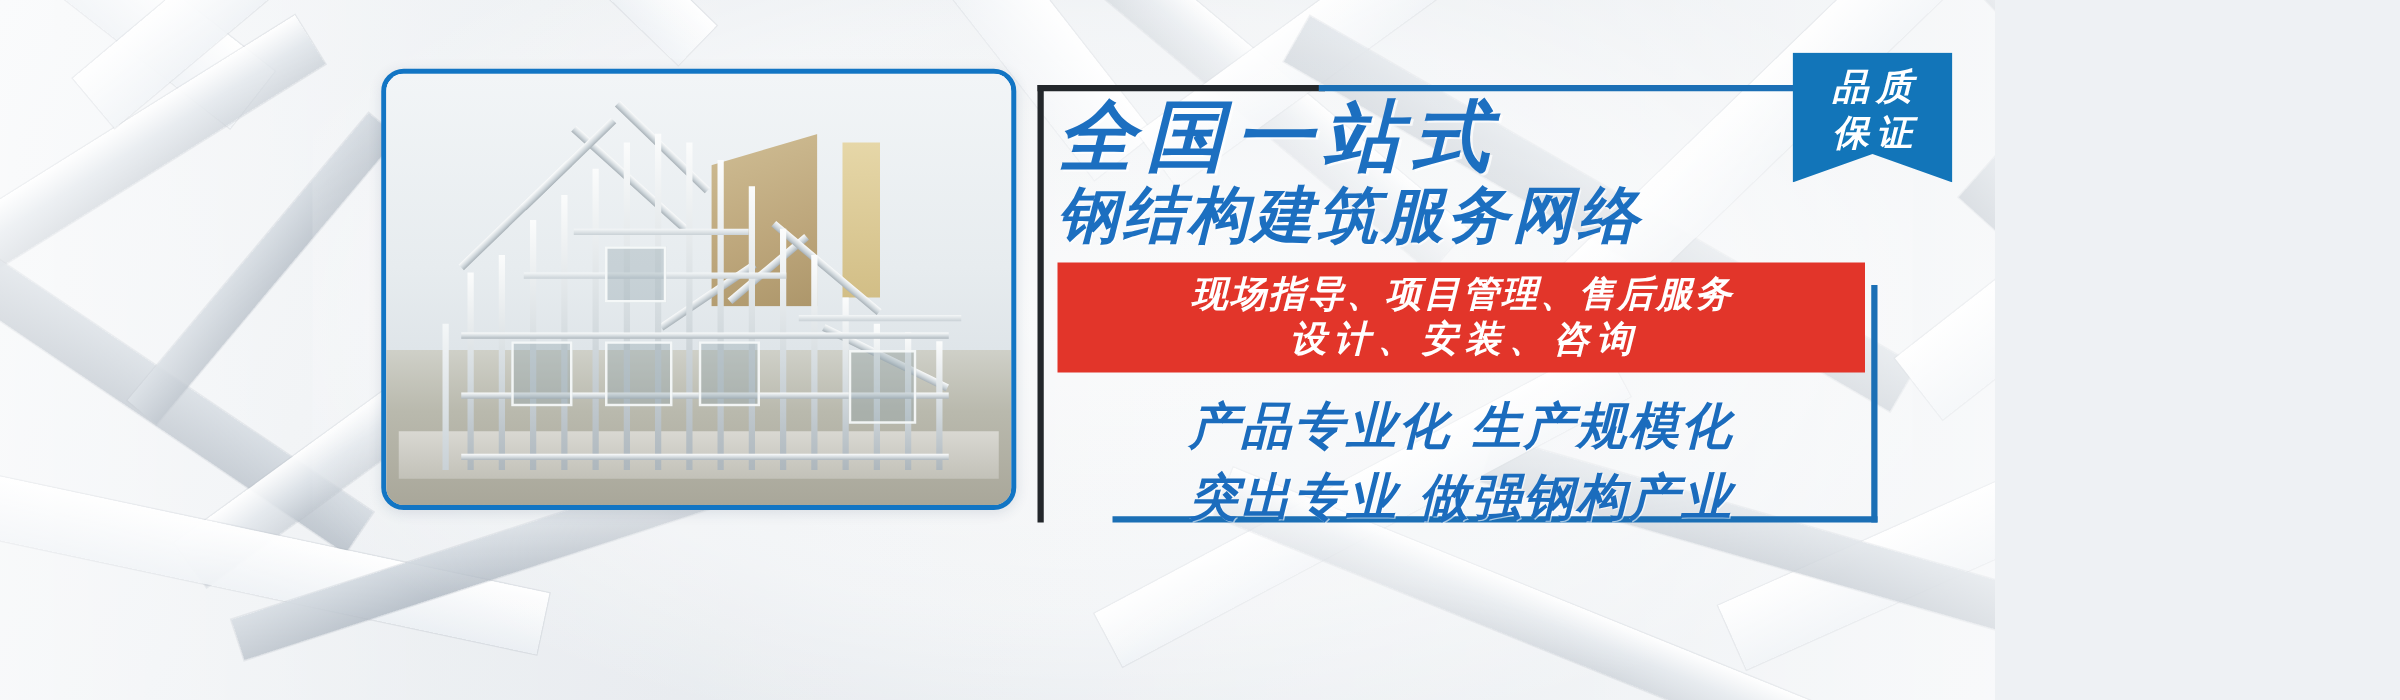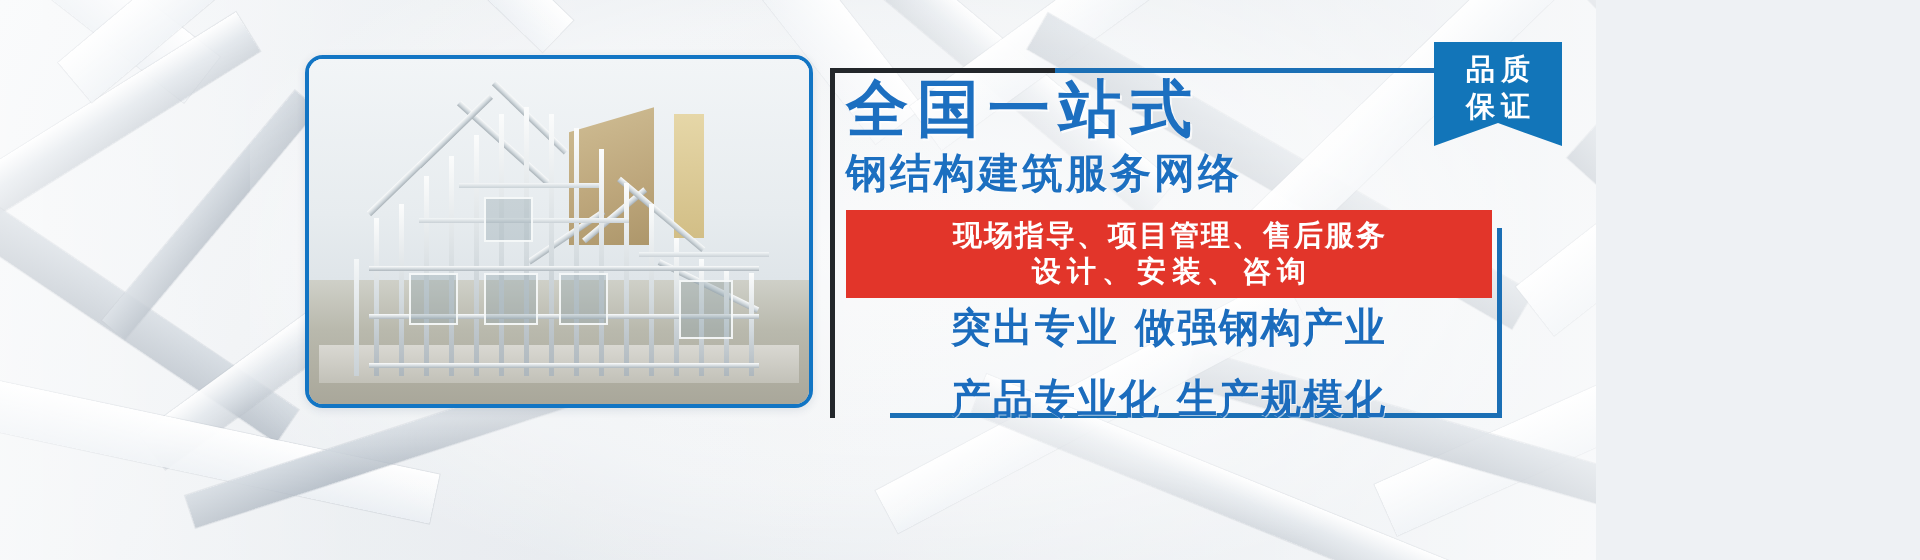--- a/index.html
+++ b/index.html
@@ -5,20 +5,21 @@
   html,body{margin:0;padding:0;}
   body{
     width:1920px;height:560px;overflow:hidden;
     font-family:"DejaVu Sans","Liberation Sans",sans-serif;
     background:#eef1f4;
   }
   .banner{
     position:relative;width:1596px;height:560px;overflow:hidden;
     background:
       linear-gradient(120deg,#f4f6f8 0%,#e6eaee 45%,#eef1f4 100%);
+    font-style: italic;
   }
   
   .bg-truss{position:absolute;inset:0;overflow:hidden;}
   .beam{
     position:absolute;
     background:linear-gradient(180deg,rgba(255,255,255,.95) 0%,rgba(214,221,228,.85) 50%,rgba(168,178,189,.6) 100%);
     box-shadow:0 0 0 1px rgba(150,160,172,.25);
   }
   .beam.dark{
     background:linear-gradient(180deg,rgba(196,205,214,.9) 0%,rgba(150,162,175,.75) 100%);
@@ -87,21 +88,21 @@
   
   .copy{position:absolute;left:846px;top:76px;width:660px;}
   .headline{
     font-size:62px;line-height:66px;font-weight:700;color:#1c6fc0;
     letter-spacing:9px;
     text-shadow:2px 2px 0 rgba(255,255,255,.75);
     white-space:nowrap;
   }
   .subhead{
     margin-top:8px;
-    font-size:41px;line-height:46px;font-weight:700;color:#1c6fc0;
+    font-size:49px;line-height:46px;font-weight:700;color:#1c6fc0;
     letter-spacing:3px;
     text-shadow:1px 1px 0 rgba(255,255,255,.7);
     white-space:nowrap;
   }
   .redbox{
     margin-top:14px;width:646px;background:#e2352a;
     padding:7px 0 9px 0;box-sizing:border-box;
     display:flex;flex-direction:column;align-items:center;
   }
   .redbox-line{
@@ -211,22 +212,22 @@
 
   <div class="copy">
     <div class="headline">全国一站式</div>
     <div class="subhead">钢结构建筑服务网络</div>
 
     <div class="redbox">
       <div class="redbox-line l2">现场指导、项目管理、售后服务</div>
       <div class="redbox-line l1">设计、安装、咨询</div>
     </div>
 
+    <div class="slogan">产品专业化  生产规模化</div>
     <div class="slogan" style="margin-top:2px;">突出专业  做强钢构产业</div>
-    <div class="slogan">产品专业化  生产规模化</div>
   </div>
 
   <div class="ribbon">
     <div class="ribbon-line">品质</div>
     <div class="ribbon-line">保证</div>
   </div>
 
 </div>
 
 </body></html>

